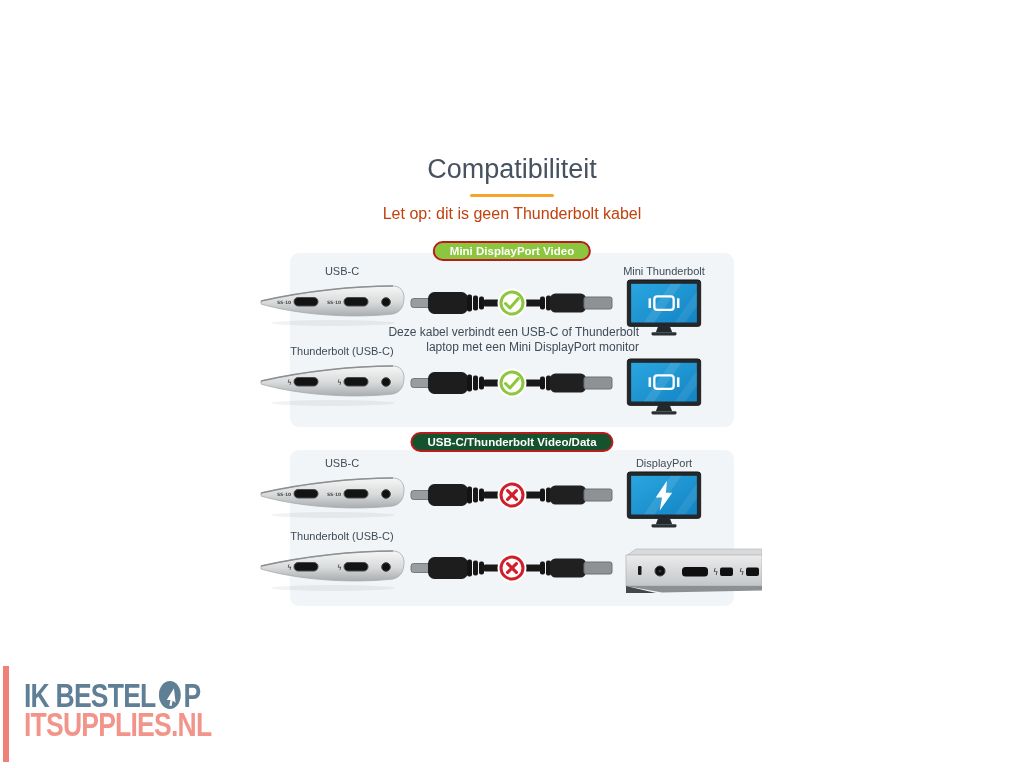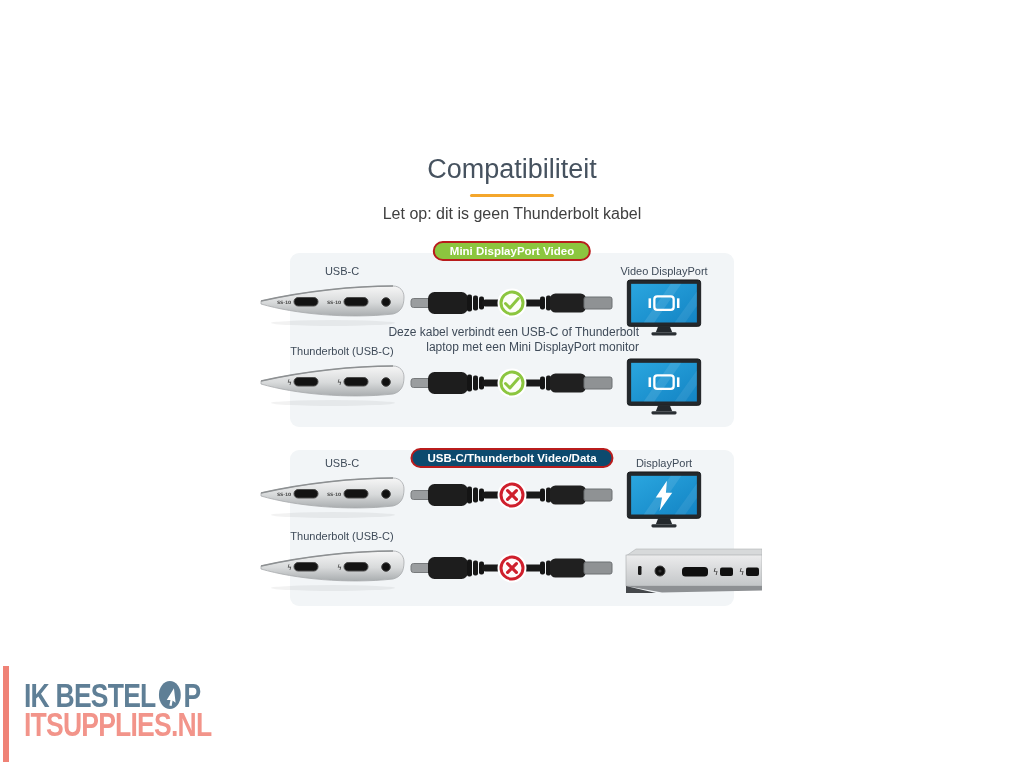--- a/index.html
+++ b/index.html
@@ -3,31 +3,31 @@
 <meta charset="utf-8">
 <style>
   html,body{margin:0;padding:0;background:#fff;}
   .canvas{position:relative;width:1024px;height:768px;overflow:hidden;background:#ffffff;
           font-family:"Liberation Sans","DejaVu Sans",sans-serif;color:#45515e;}
   .abs{position:absolute;}
 
   
   .page-title{top:154px;left:0;width:1024px;text-align:center;font-size:27px;font-weight:400;color:#46525f;}
   .title-underline{top:194px;left:470px;width:84px;height:3px;background:#f4a62b;border-radius:2px;}
-  .page-subtitle{top:205px;left:0;width:1024px;text-align:center;font-size:16px;color:#404040;}
+  .page-subtitle{top:205px;left:0;width:1024px;text-align:center;font-size:16px;color:#c2410c;}
 
   
   .panel{background:#f2f5f7;border-radius:9px;}
   .panel-video{top:253px;left:290px;width:444px;height:174px;}
   .panel-data{top:450px;left:290px;width:444px;height:156px;}
 
   .badge{left:512px;transform:translateX(-50%);padding:2px 15px;border-radius:12px;border:2px solid #b91c1c;
          font-size:11.5px;font-weight:bold;color:#fff;white-space:nowrap;}
   .badge-green{top:241px;background:#8cc63f;}
-  .badge-red{top:432px;background:#0c4a6e;margin-top:16px;}
+  .badge-red{top:432px;background:#14532d;}
 
   .side-label{width:130px;text-align:center;font-size:11px;font-weight:normal;color:#3f4b59;}
   .desc{width:254px;text-align:right;font-size:12px;line-height:1.28;color:#3f4b59;}
 
   
   .logo-bar{left:3px;top:666px;width:6px;height:96px;background:#ef8276;}
   .logo-line{left:24px;transform-origin:left center;transform:scaleX(0.78);font-weight:bold;
              letter-spacing:-1px;white-space:nowrap;line-height:1;}
   .logo-line1{top:678px;font-size:34px;color:#5f7f96;display:flex;align-items:center;gap:3px;}
   .logo-line2{top:707px;font-size:34px;color:#f2948a;}
@@ -144,21 +144,21 @@
 <div class="canvas">
 
   <div class="abs page-title">Compatibiliteit</div>
   <div class="abs title-underline"></div>
   <div class="abs page-subtitle">Let op: dit is geen Thunderbolt kabel</div>
 
   <div class="abs panel panel-video"></div>
   <div class="abs badge badge-green">Mini DisplayPort Video</div>
 
   <div class="abs side-label" style="left:277px;top:265px;">USB-C</div>
-  <div class="abs side-label" style="left:599px;top:265px;">Video DisplayPort</div>
+  <div class="abs side-label" style="left:599px;top:265px;">Mini Thunderbolt</div>
 
   <svg class="abs" style="left:260px;top:281px;" width="146" height="46" viewBox="0 0 146 46">
       <use href="#sym-laptop-usbc"></use>
     </svg>
   <svg class="abs" style="left:410px;top:286px;" width="204" height="34" viewBox="0 0 204 34">
       <use href="#sym-cable-check"></use>
     </svg>
   <svg class="abs" style="left:626px;top:279px;" width="76" height="58" viewBox="0 0 78 60">
       <use href="#sym-monitor-mdp"></use>
     </svg>

